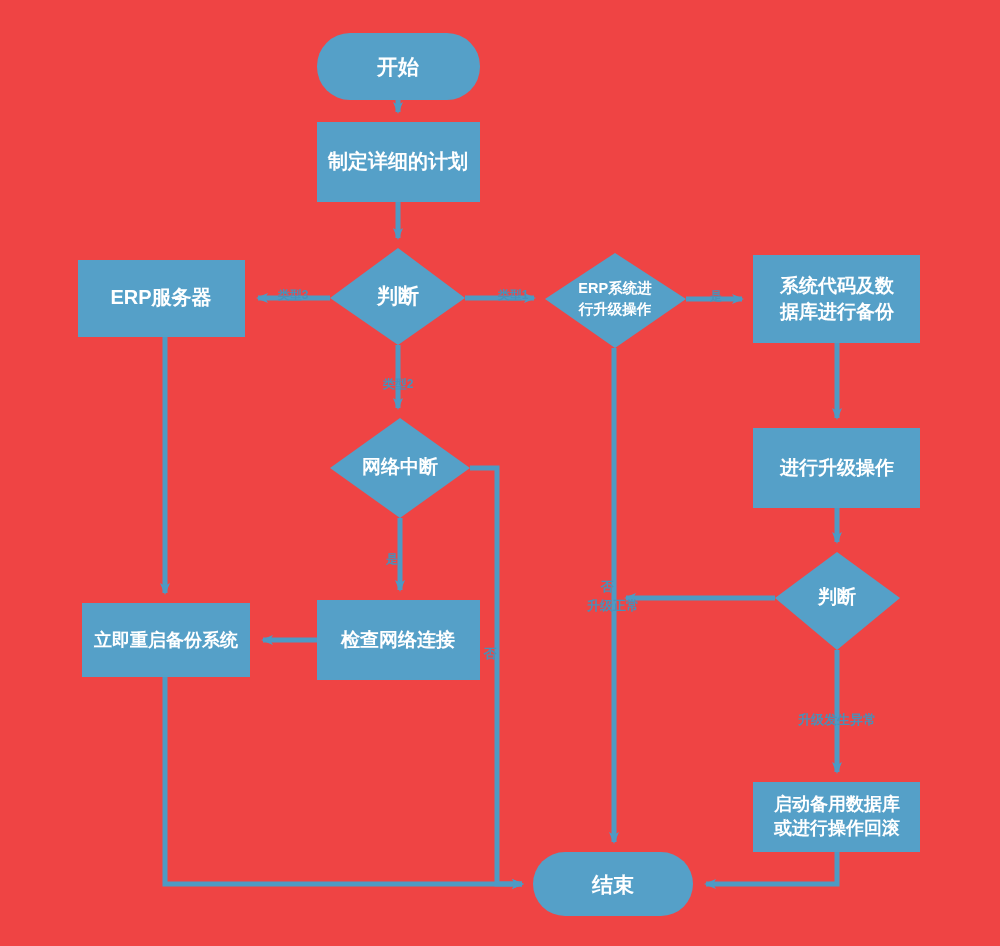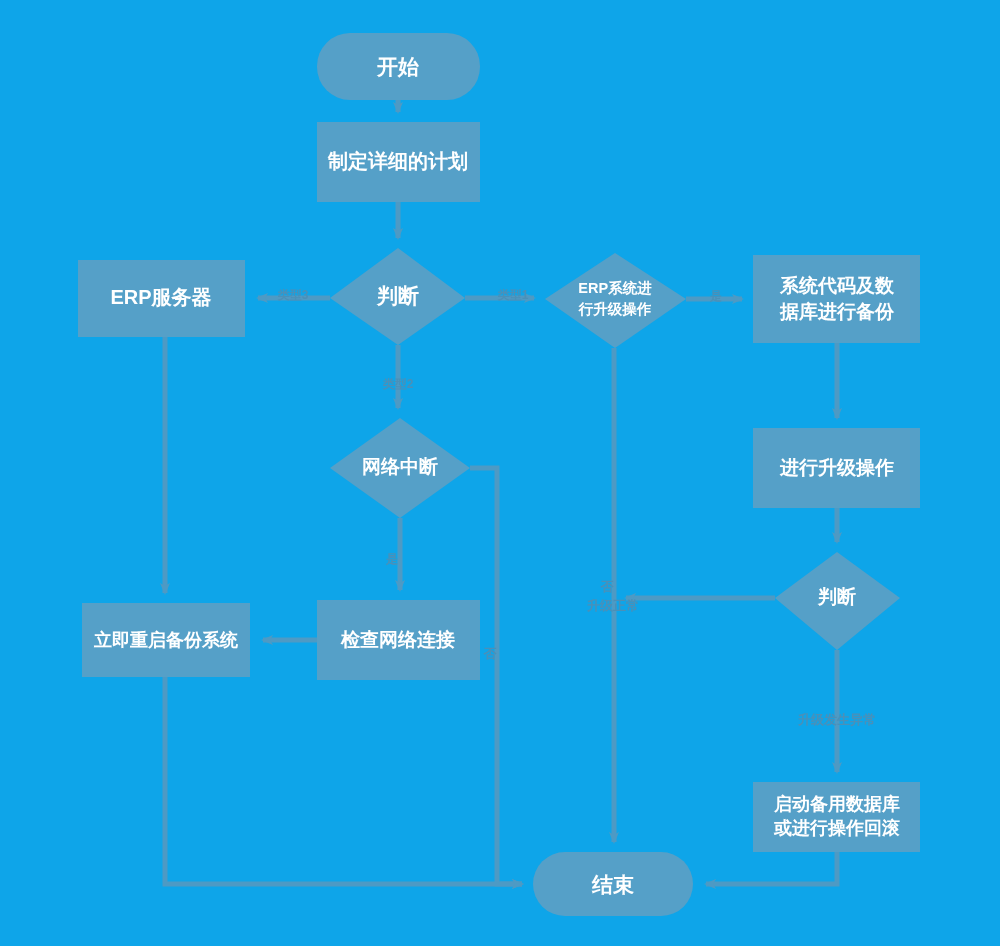--- a/index.html
+++ b/index.html
@@ -8,21 +8,21 @@
     padding: 0;
     background: #ffffff;
   }
   body {
     font-family: "Liberation Sans", "DejaVu Sans", sans-serif;
   }
   #canvas {
     position: relative;
     width: 1000px;
     height: 946px;
-    background: #0ea5e9;
+    background: #ef4444;
     overflow: hidden;
     text-align: right;
   }
   #canvas svg {
     position: absolute;
     top: 0;
     left: 0;
     width: 1000px;
     height: 946px;
   }

